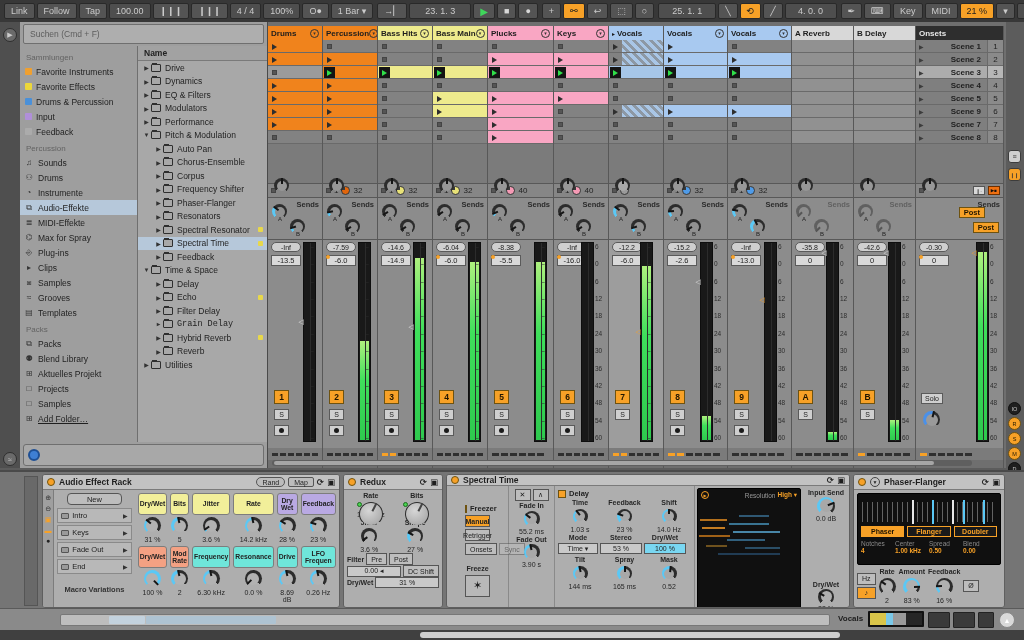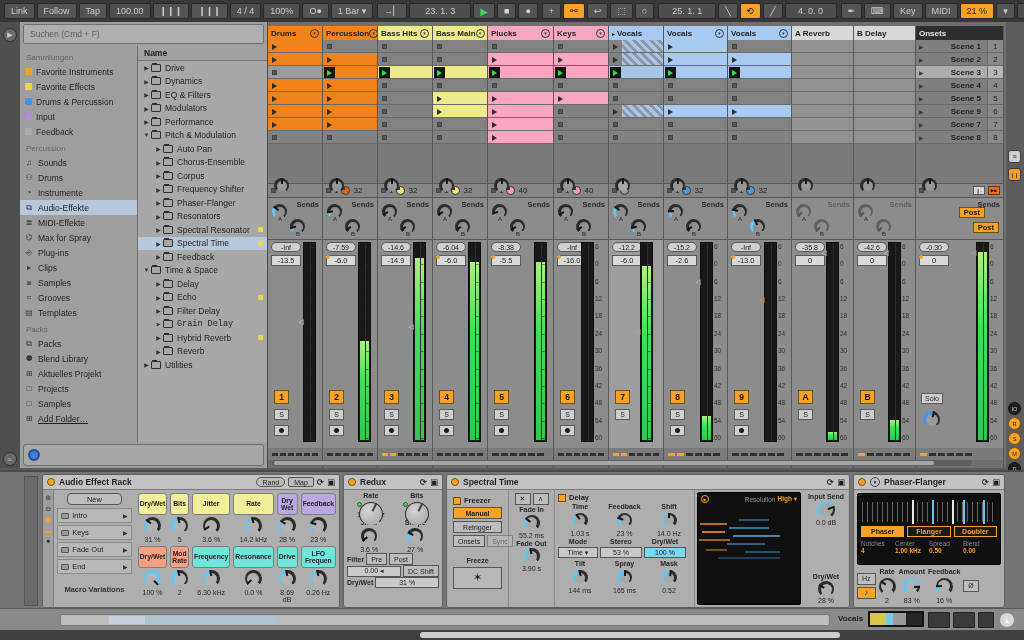--- a/index.html
+++ b/index.html
@@ -1807,21 +1807,21 @@
       <div class="dev" style="width: 404px;">
         <div class="dtitle">
           <span class="led"></span>
           <span>Spectral Time</span>
           <span class="dico">
             <span>⟳</span>
             <span>▣</span>
           </span>
         </div>
         <div class="dbody">
-          <div style="width: 62px; padding: 6px; border-right: 1px solid rgb(138, 138, 138); display: flex; flex-direction: column; gap: 2px;">
+          <div style="width: 62px; padding: 18px; border-right: 1px solid rgb(138, 138, 138); display: flex; flex-direction: column; gap: 2px;">
             <div style="display: flex; align-items: center; gap: 3px; font-size: 7.5px; font-weight: bold; color: rgb(34, 34, 34);">
               <span style="width: 8px; height: 8px; background: rgb(247, 161, 39); border: 1px solid rgb(110, 82, 16);"></span>
               <span>Freezer</span>
             </div>
             <div class="dvbtn on">Manual</div>
             <div class="dvbtn">Retrigger</div>
             <div style="display: flex; gap: 2px;">
               <div class="dvbtn" style="flex: 1 1 0%;">Onsets</div>
               <div class="dvbtn dim" style="flex: 1 1 0%;">Sync</div>
             </div>

